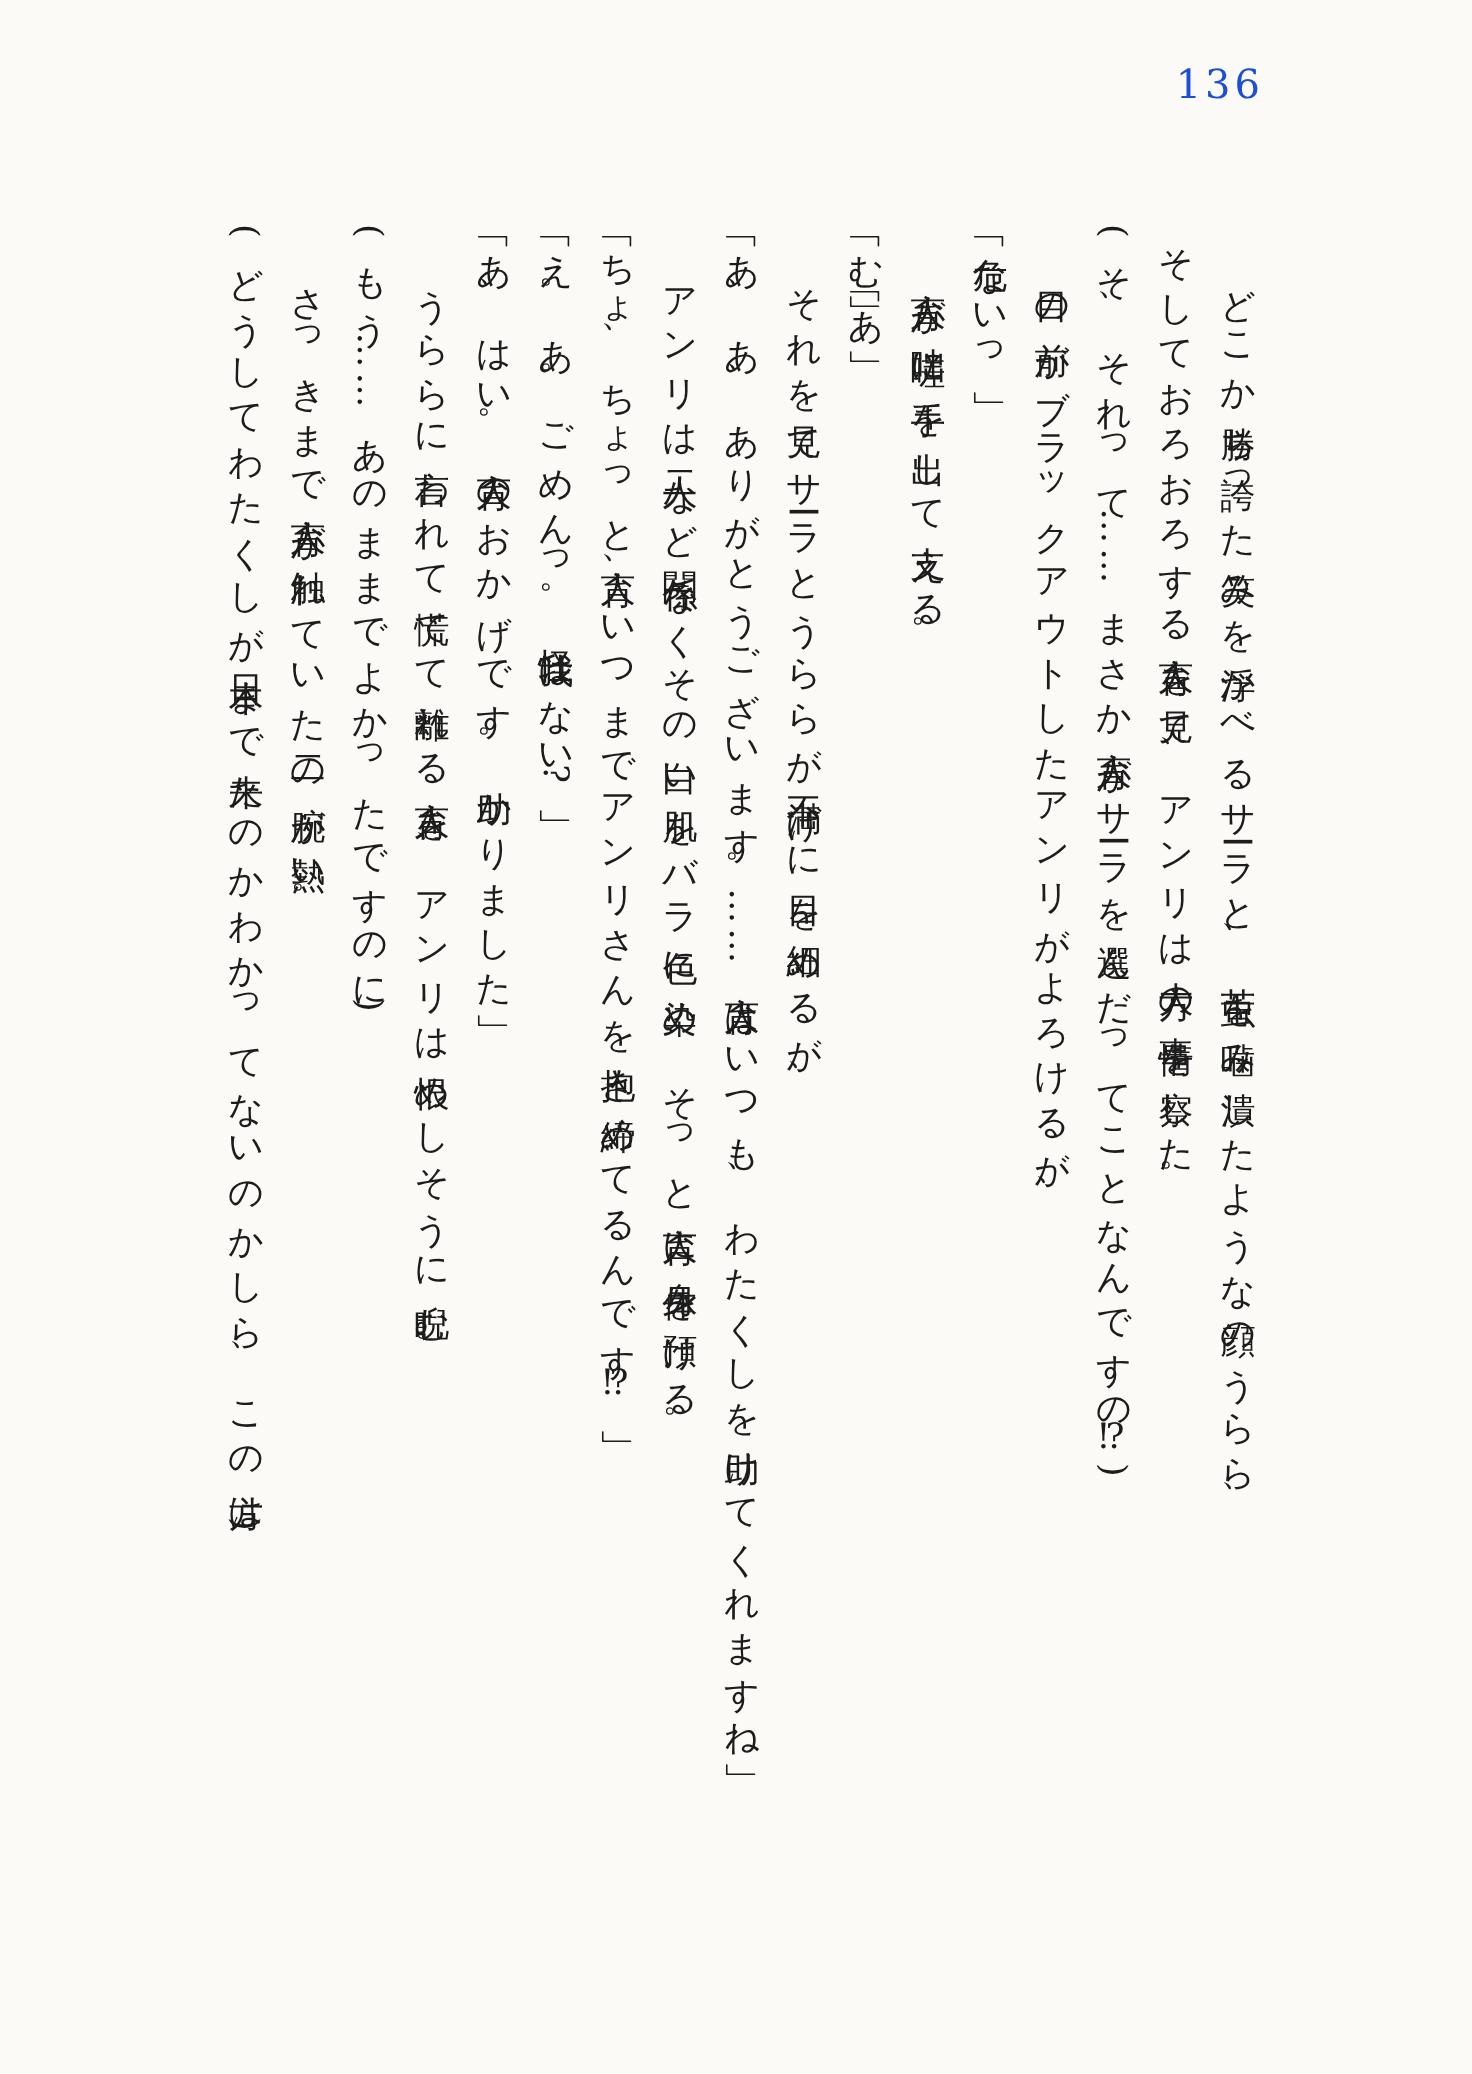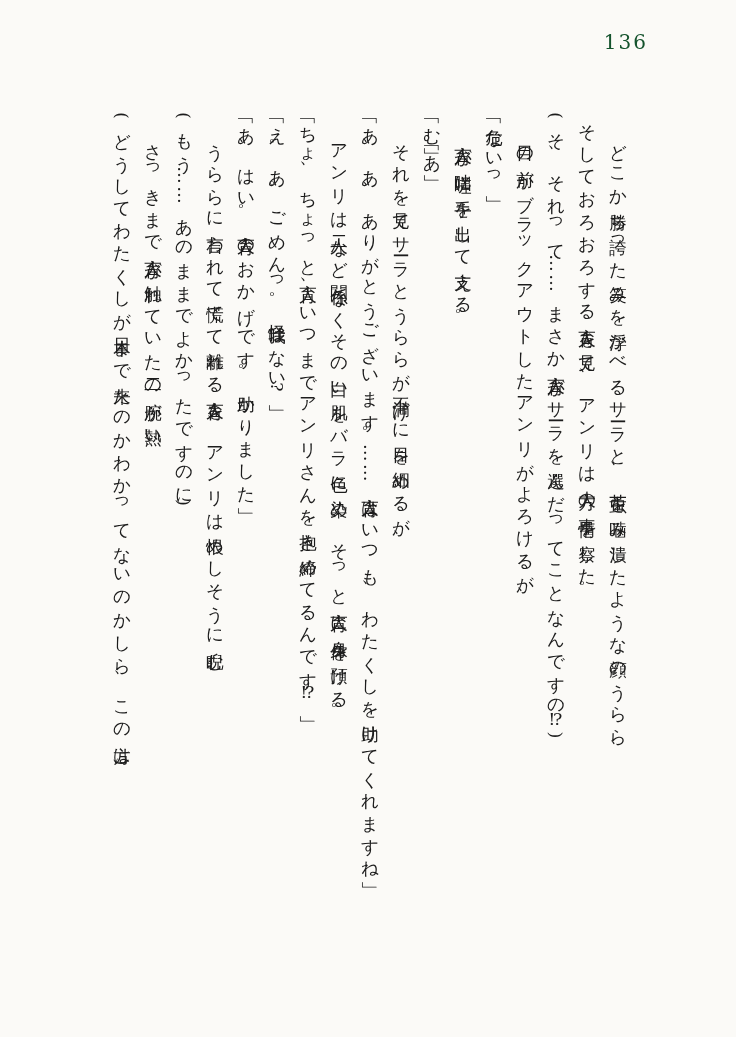--- a/index.html
+++ b/index.html
@@ -12,24 +12,24 @@
     width: 736px;
     height: 1037px;
     margin: 0 auto;
     background: #fbfaf7;
     overflow: hidden;
     font-family: "DejaVu Serif", "Liberation Serif", serif;
   }
   .page-number {
     position: absolute;
     top: 30px;
-    right: 88px;
+    right: 104px;
     font-size: 20px;
     letter-spacing: 2px;
-    color: #14532d;
+    color: #1d4ed8;
     font-family: "DejaVu Serif", "Liberation Serif", serif;
   }
   .text-block {
     position: absolute;
     top: 112px;
     right: 103px;
     height: 816px;
     writing-mode: vertical-rl;
     text-orientation: mixed;
     font-size: 17.5px;

